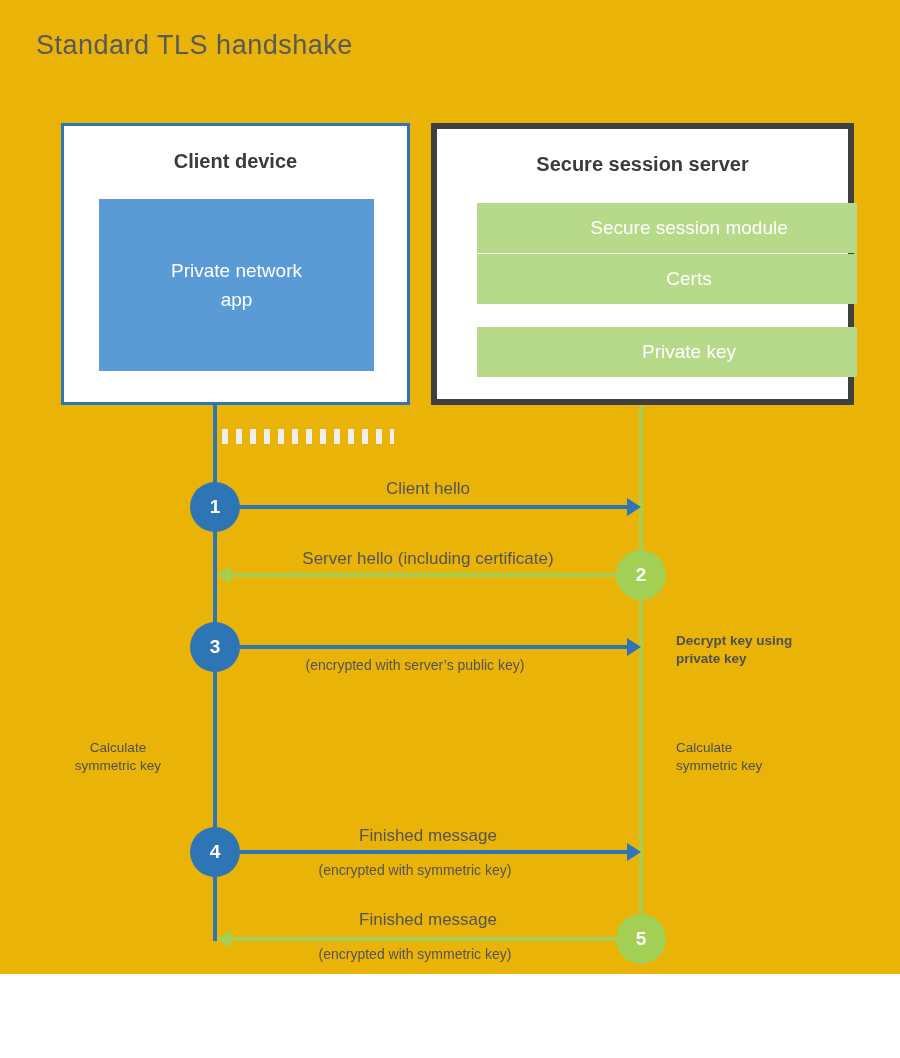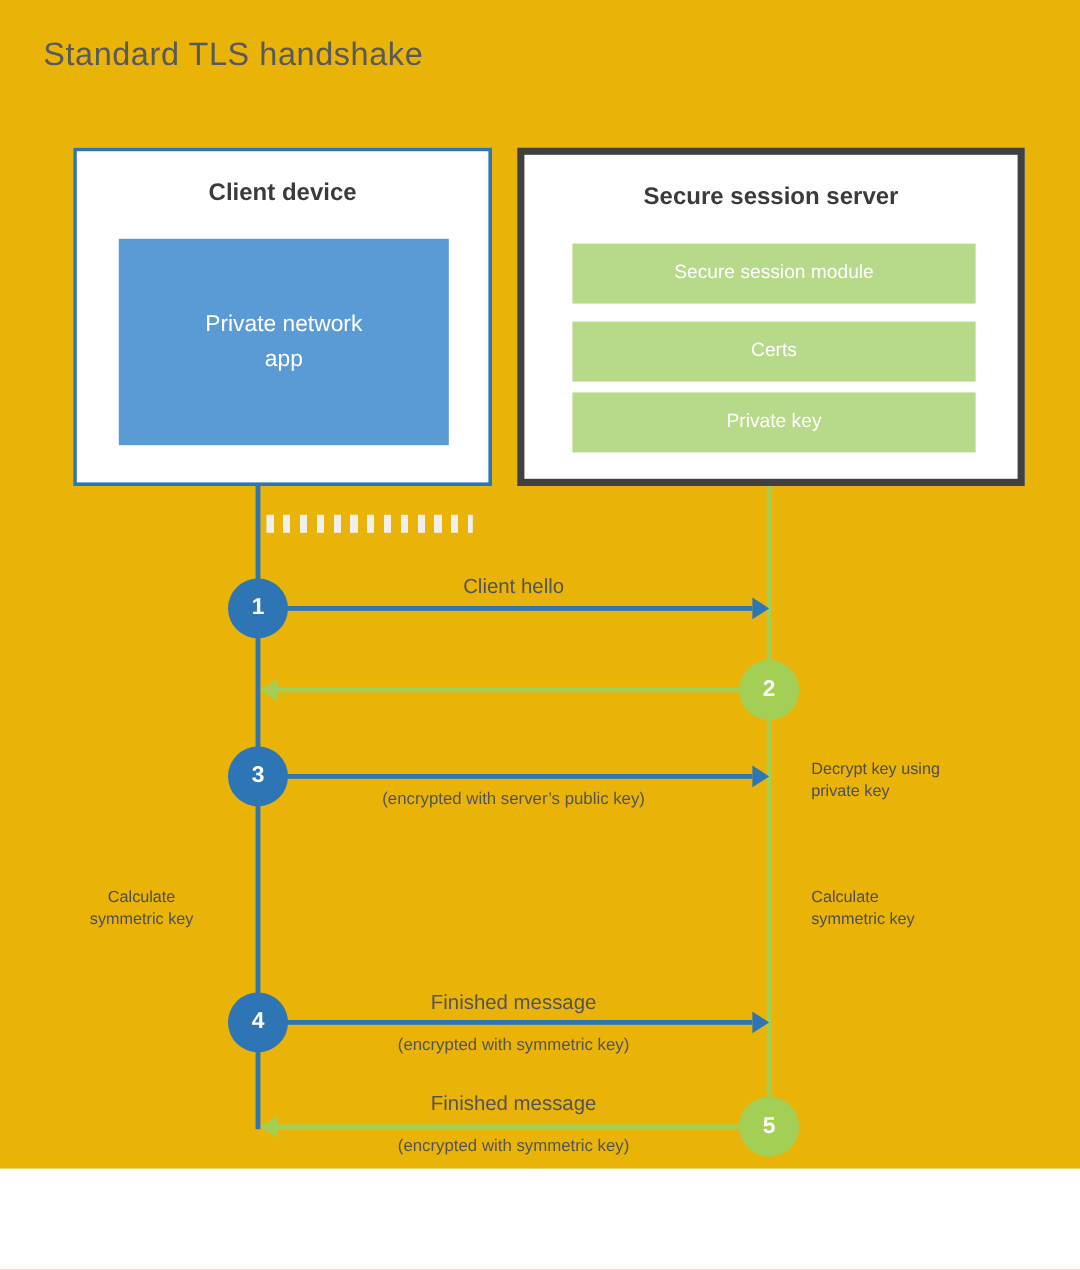--- a/index.html
+++ b/index.html
@@ -20,24 +20,24 @@
     font-size:20px; font-weight:bold; color:#3b3b3d;
   }
   .client-app {
     position:absolute; left:35px; top:73px; width:275px; height:172px;
     background:#5b9bd5; color:#ffffff; font-size:19px; line-height:1.55;
     display:flex; align-items:center; justify-content:center; text-align:center;
     white-space:pre-line;
   }
   .server-bar {
     position:absolute; left:40px; width:336px; height:50px;
-    background:#b7d98a; color:#ffffff; font-size:16px;
-    display:flex; align-items:center; justify-content:center; text-align:center;
+    background:#b7d98a; color:#ffffff; font-size:19px;
+    display:flex; align-items:center; justify-content:center; text-align:center;padding-left:44px;
   }
-  .bar-1 { top:74px; } .bar-2 { top:139px; } .bar-3 { top:198px; }
+  .bar-1 { top:74px; } .bar-2 { top:125px; } .bar-3 { top:198px; }
   
   .vline { position:absolute; width:4px; }
   .vline-blue  { left:213px; top:405px; height:536px; background:#2e75b6; }
   .vline-green { left:639px; top:405px; height:534px; background:#a3cf54; }
   .ghost-dashes {
     position:absolute; left:222px; top:429px; width:172px; height:15px;
     background:repeating-linear-gradient(90deg, #f0efee 0 6px, transparent 6px 14px);
   }
   
   .arrow-line { position:absolute; height:4px; }
@@ -53,29 +53,29 @@
     display:flex; align-items:center; justify-content:center; z-index:5;
   }
   .circle-blue  { background:#2e75b6; }
   .circle-green { background:#a3cf54; }
   
   .msg-label {
     position:absolute; left:215px; width:426px; text-align:center;
     font-size:17px; color:#545456;
   }
   .msg-sub {
-    position:absolute; left:215px; width:426px; text-align:center;
+    position:absolute; left:202px; width:426px; text-align:center;
     font-size:14px; color:#545456;
   }
   
   .side-note {
     position:absolute; font-size:13.5px; line-height:1.3; color:#4f4f51;
     white-space:pre-line;
   }
-  .note-decrypt { left:676px; top:632px; text-align:left; }
+  .note-decrypt { left:676px; top:632px; text-align:left;font-weight:bold; }
   .note-calc-left { left:62px; top:739px; width:112px; text-align:center; }
   .note-calc-right { left:676px; top:739px; text-align:left; }
 </style>
 </head>
 <body>
 
 <div class="canvas">
 
   <h1 class="page-title">Standard TLS handshake</h1>
 
@@ -94,20 +94,21 @@
 
   <div class="vline vline-blue"></div>
   <div class="vline vline-green"></div>
   <div class="ghost-dashes"></div>
 
   <div class="msg-label" style="top:479px;">Client hello</div>
   <div class="arrow-line blue-line" style="left:238px; top:505px; width:389px;"></div>
   <div class="arrow-head head-right" style="left:627px; top:498px;"></div>
   <div class="step-circle circle-blue" style="left:190px; top:482px;">1</div>
 
+  <div class="msg-label" style="top:549px;">Server hello (including certificate)</div>
   <div class="arrow-line green-line" style="left:231px; top:573px; width:387px;"></div>
   <div class="arrow-head head-left" style="left:217px; top:566px;"></div>
   <div class="step-circle circle-green" style="left:616px; top:550px;">2</div>
 
   <div class="arrow-line blue-line" style="left:238px; top:645px; width:389px;"></div>
   <div class="arrow-head head-right" style="left:627px; top:638px;"></div>
   <div class="step-circle circle-blue" style="left:190px; top:622px;">3</div>
   <div class="msg-sub" style="top:657px;">(encrypted with server’s public key)</div>
 
   <div class="side-note note-decrypt">Decrypt key using

